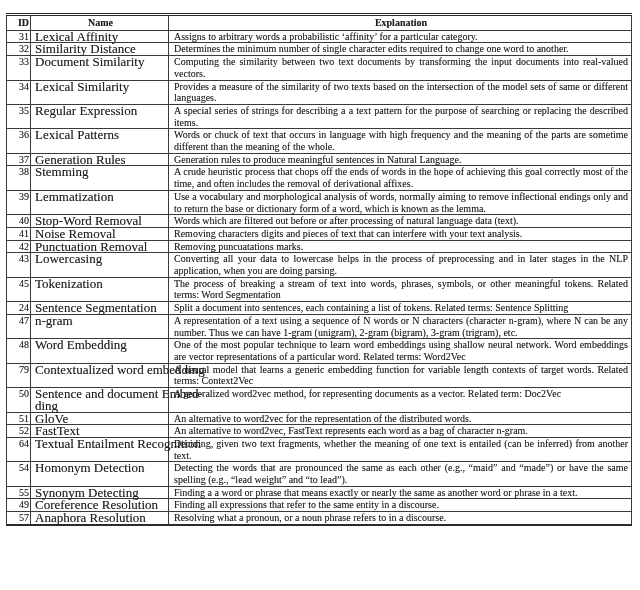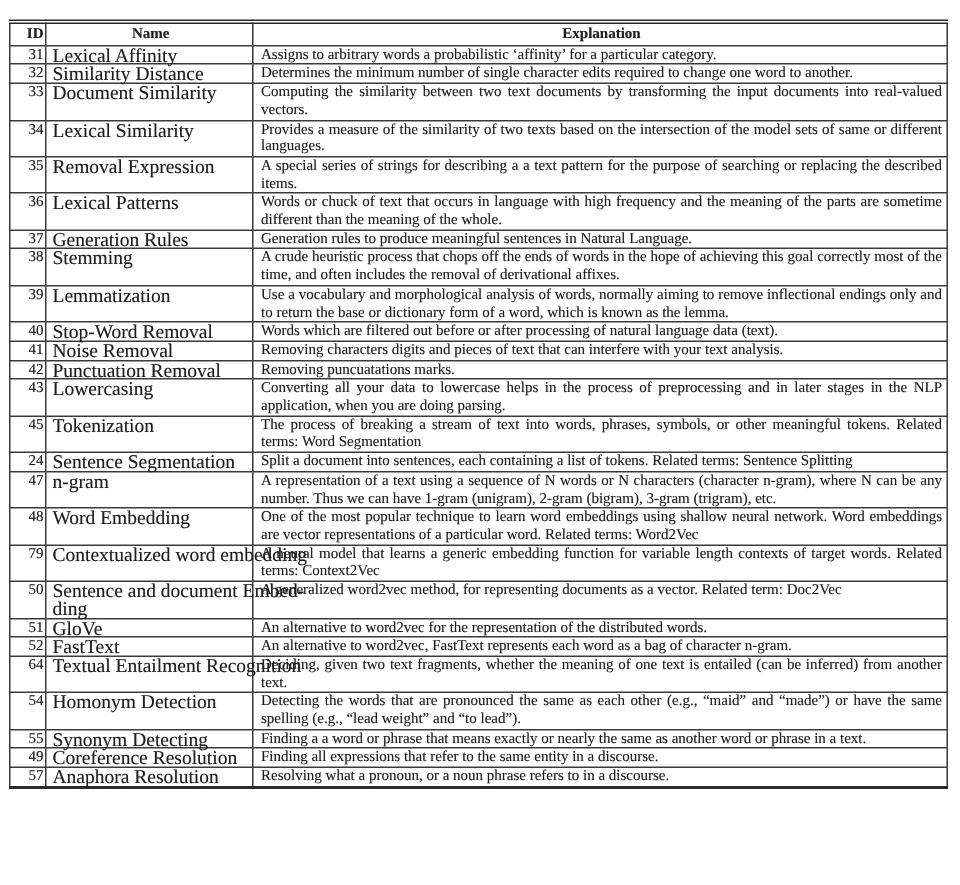--- a/index.html
+++ b/index.html
@@ -98,21 +98,21 @@
   </tr>
 
   <tr>
     <td class="id">34</td>
     <td class="name">Lexical Similarity</td>
     <td class="expl">Provides a measure of the similarity of two texts based on the intersection of the model sets of same or different languages.</td>
   </tr>
 
   <tr>
     <td class="id">35</td>
-    <td class="name">Removal Expression</td>
+    <td class="name">Regular Expression</td>
     <td class="expl">A special series of strings for describing a a text pattern for the purpose of searching or replacing the described items.</td>
   </tr>
 
   <tr>
     <td class="id">36</td>
     <td class="name">Lexical Patterns</td>
     <td class="expl">Words or chuck of text that occurs in language with high frequency and the meaning of the parts are sometime different than the meaning of the whole.</td>
   </tr>
 
   <tr>

